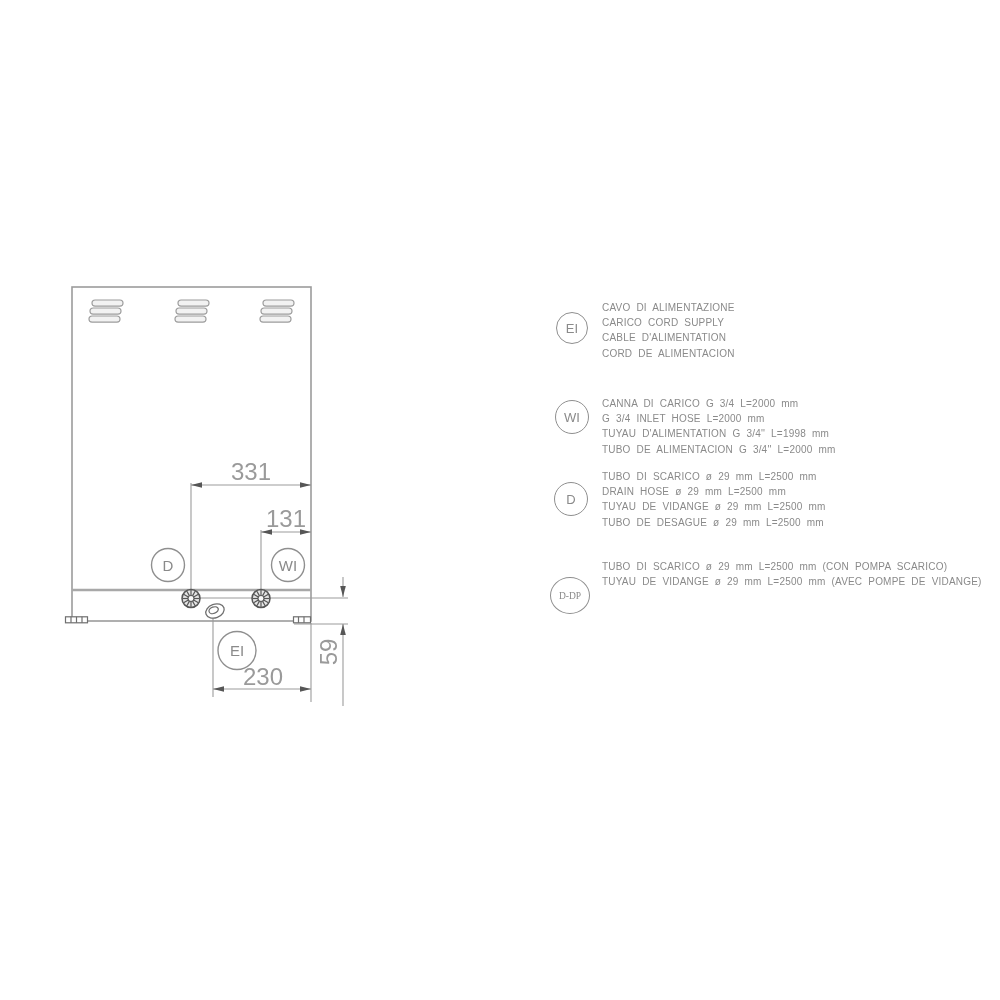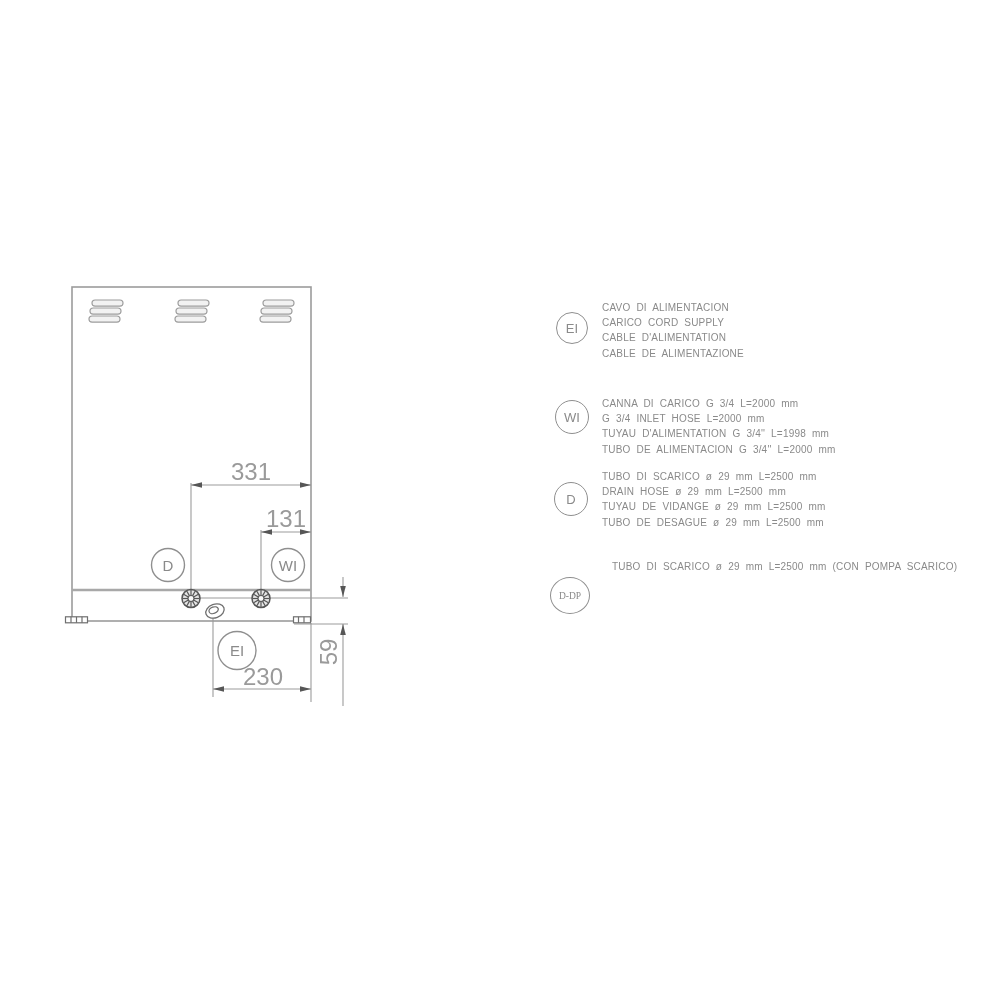--- a/index.html
+++ b/index.html
@@ -172,24 +172,24 @@
       <circle class="callout" cx="237" cy="650.5" r="19"></circle>
       <text class="callout-text" x="237" y="656" text-anchor="middle">EI</text>
     </g>
   </svg>
 
   <div>
 
     <div>
       <div class="legend-circle" style="left:556px; top:312px; width:32px; height:32px;">EI</div>
       <div class="legend-lines" style="left:602px; top:300px;">
-        <div>CAVO DI ALIMENTACION</div>
+        <div>CAVO DI ALIMENTAZIONE</div>
         <div>CARICO CORD SUPPLY</div>
         <div>CABLE D'ALIMENTATION</div>
-        <div>CABLE DE ALIMENTAZIONE</div>
+        <div>CORD DE ALIMENTACION</div>
       </div>
     </div>
 
     <div>
       <div class="legend-circle" style="left:555px; top:400px; width:34px; height:34px;">WI</div>
       <div class="legend-lines" style="left:602px; top:396px;">
         <div>CANNA DI CARICO G 3/4 L=2000 mm</div>
         <div>G 3/4 INLET HOSE L=2000 mm</div>
         <div>TUYAU D'ALIMENTATION G 3/4'' L=1998 mm</div>
         <div>TUBO DE ALIMENTACION G 3/4'' L=2000 mm</div>
@@ -201,19 +201,20 @@
       <div class="legend-lines" style="left:602px; top:469px;">
         <div>TUBO DI SCARICO ø 29 mm L=2500 mm</div>
         <div>DRAIN HOSE ø 29 mm L=2500 mm</div>
         <div>TUYAU DE VIDANGE ø 29 mm L=2500 mm</div>
         <div>TUBO DE DESAGUE ø 29 mm L=2500 mm</div>
       </div>
     </div>
 
     <div>
       <div class="legend-circle small-label" style="left:550px; top:577px; width:40px; height:37px;font-family:Liberation Serif, serif;">D-DP</div>
-      <div class="legend-lines" style="left:602px; top:559px;margin-left:10px;">
+      <div class="legend-lines" style="left:602px; top:559px;">
         <div>TUBO DI SCARICO ø 29 mm L=2500 mm (CON POMPA SCARICO)</div>
+        <div>TUYAU DE VIDANGE ø 29 mm L=2500 mm (AVEC POMPE DE VIDANGE)</div>
       </div>
     </div>
 
   </div>
 </div>
 
 </body></html>

